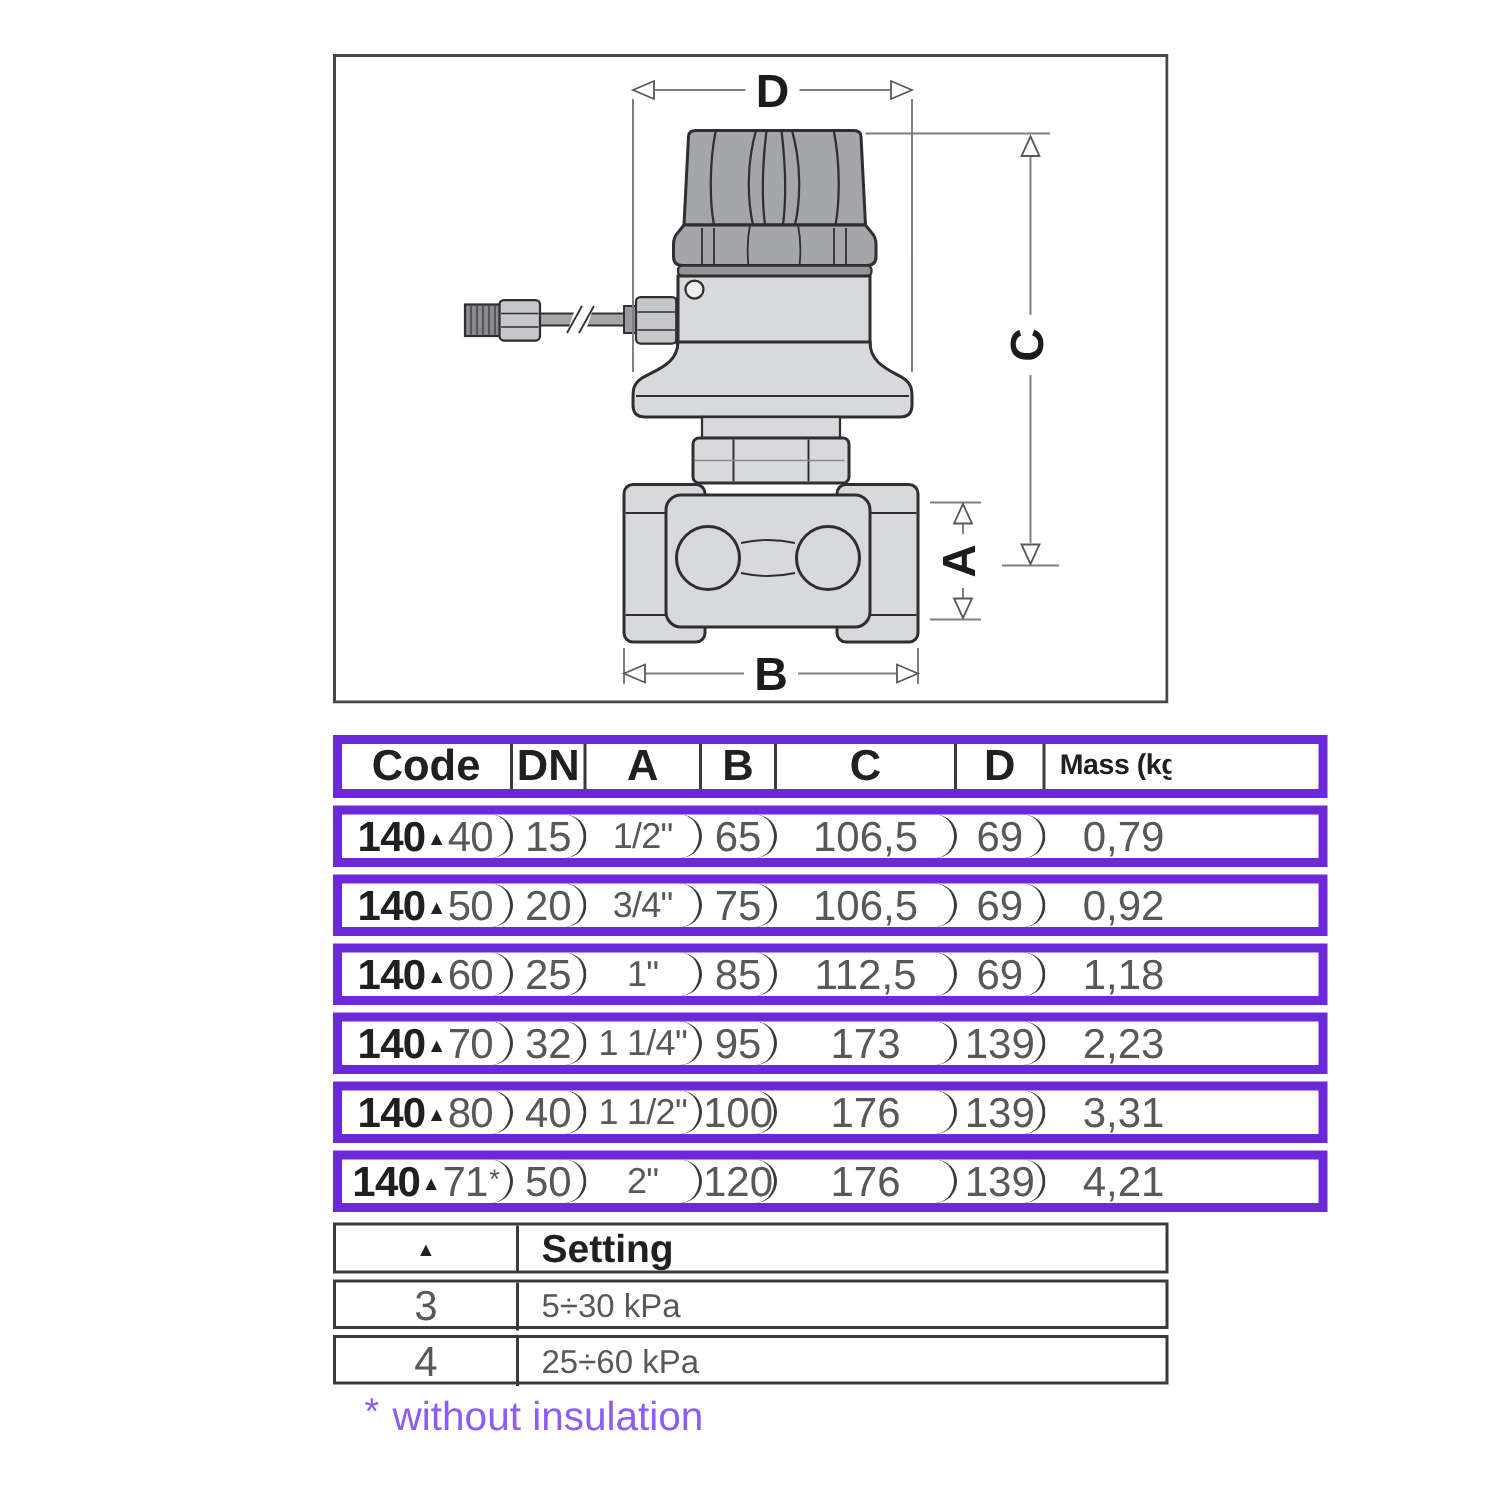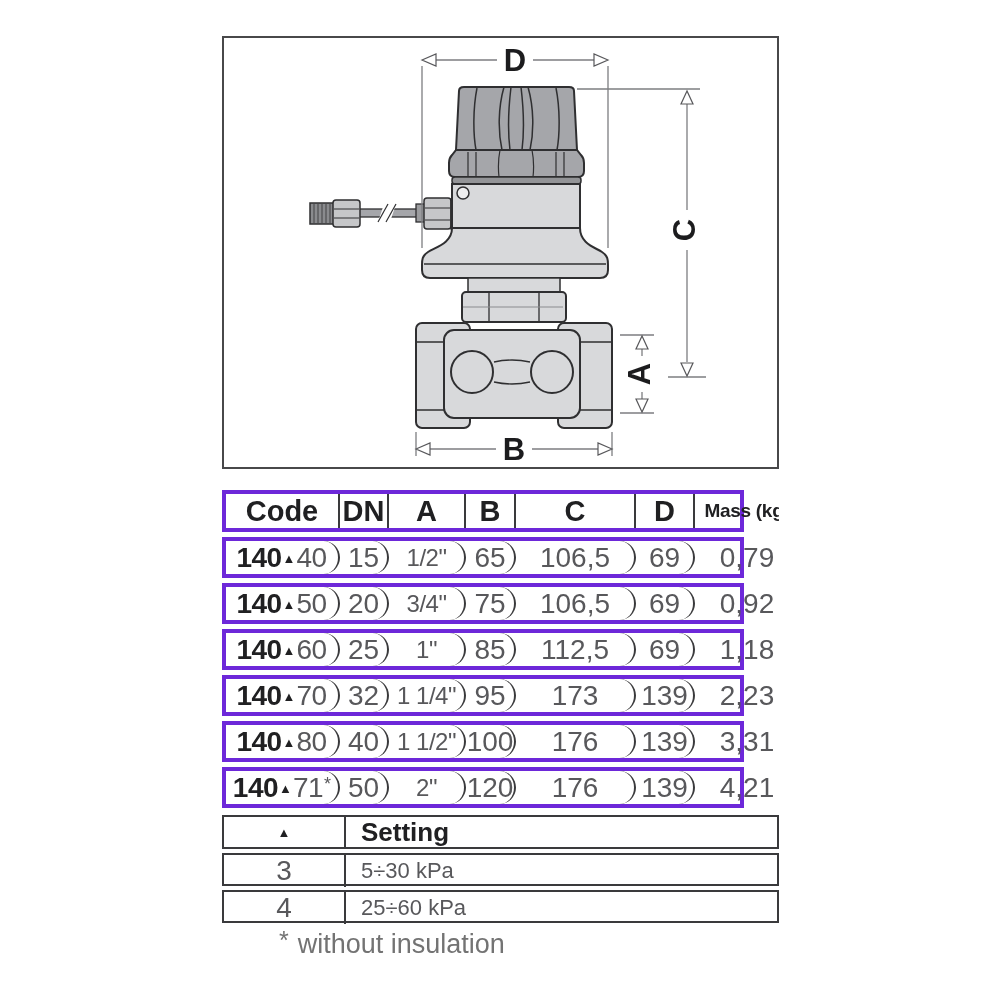--- a/index.html
+++ b/index.html
@@ -6,21 +6,21 @@
   body{width:1000px;height:1000px;position:relative;font-family:"Liberation Sans",sans-serif;
        -webkit-font-smoothing:antialiased;}
 
   
   .diagram-wrap{position:absolute;left:222px;top:36px;width:557px;height:433px;}
   .diagram-wrap svg{display:block;}
 
   
   .main-table{position:absolute;left:222px;top:490px;width:557px;}
   .t-row{display:grid;grid-template-columns:114px 49px 77px 50px 120px 59px 84px;
-         border:4px solid #6d28d9;background:#fff;box-sizing:border-box;width:522px;}
+         border:6px solid #6d28d9;background:#fff;box-sizing:border-box;width:663px;}
   .t-row.header{height:42px;margin-bottom:5px;}
   .t-row.data{height:41px;margin-bottom:5px;}
   .t-row.group-gap{margin-top:3px;}
   .t-row:last-child{margin-bottom:0;}
   .c{display:flex;align-items:center;justify-content:center;border-right:2px solid #3a3a3c;
      box-sizing:border-box;overflow:hidden;white-space:nowrap;}
   .c:last-child{border-right:none;padding-left:20px;}
   .header .c{font-weight:bold;font-size:29px;color:#202022;}
   .header .c.mass{font-size:19px;letter-spacing:-0.3px;}
   .data .c{font-size:28px;color:#58585b;border-radius:18px;}
@@ -39,21 +39,21 @@
   .s-row:last-child{margin-bottom:0;}
   .sc{display:flex;align-items:center;border-right:2px solid #3a3a3c;box-sizing:border-box;
       justify-content:center;}
   .sc:last-child{border-right:none;justify-content:flex-start;padding-left:15px;}
   .s-row.header .sc.sym{font-size:13px;color:#202022;}
   .s-row.header .sc.lbl{font-weight:bold;font-size:26px;color:#202022;border-radius:12px;}
   .s-row.data .sc{font-size:28px;color:#58585b;}
   .s-row.data .sc:last-child{font-size:22px;}
 
   
-  .footnote{position:absolute;left:243px;top:929px;color:#737373;font-size:27px;margin-left:36px;}
+  .footnote{position:absolute;left:243px;top:929px;color:#8b5cf6;font-size:27px;}
   .footnote .star{font-size:25px;position:relative;top:-4px;margin-right:9px;}
 </style>
 </head>
 <body>
 
 <div class="diagram-wrap">
   <svg viewBox="222 36 557 433" width="557" height="433">
 
     <rect x="223" y="37" width="555" height="431" fill="none" stroke="#48484a" stroke-width="2"></rect>
 

